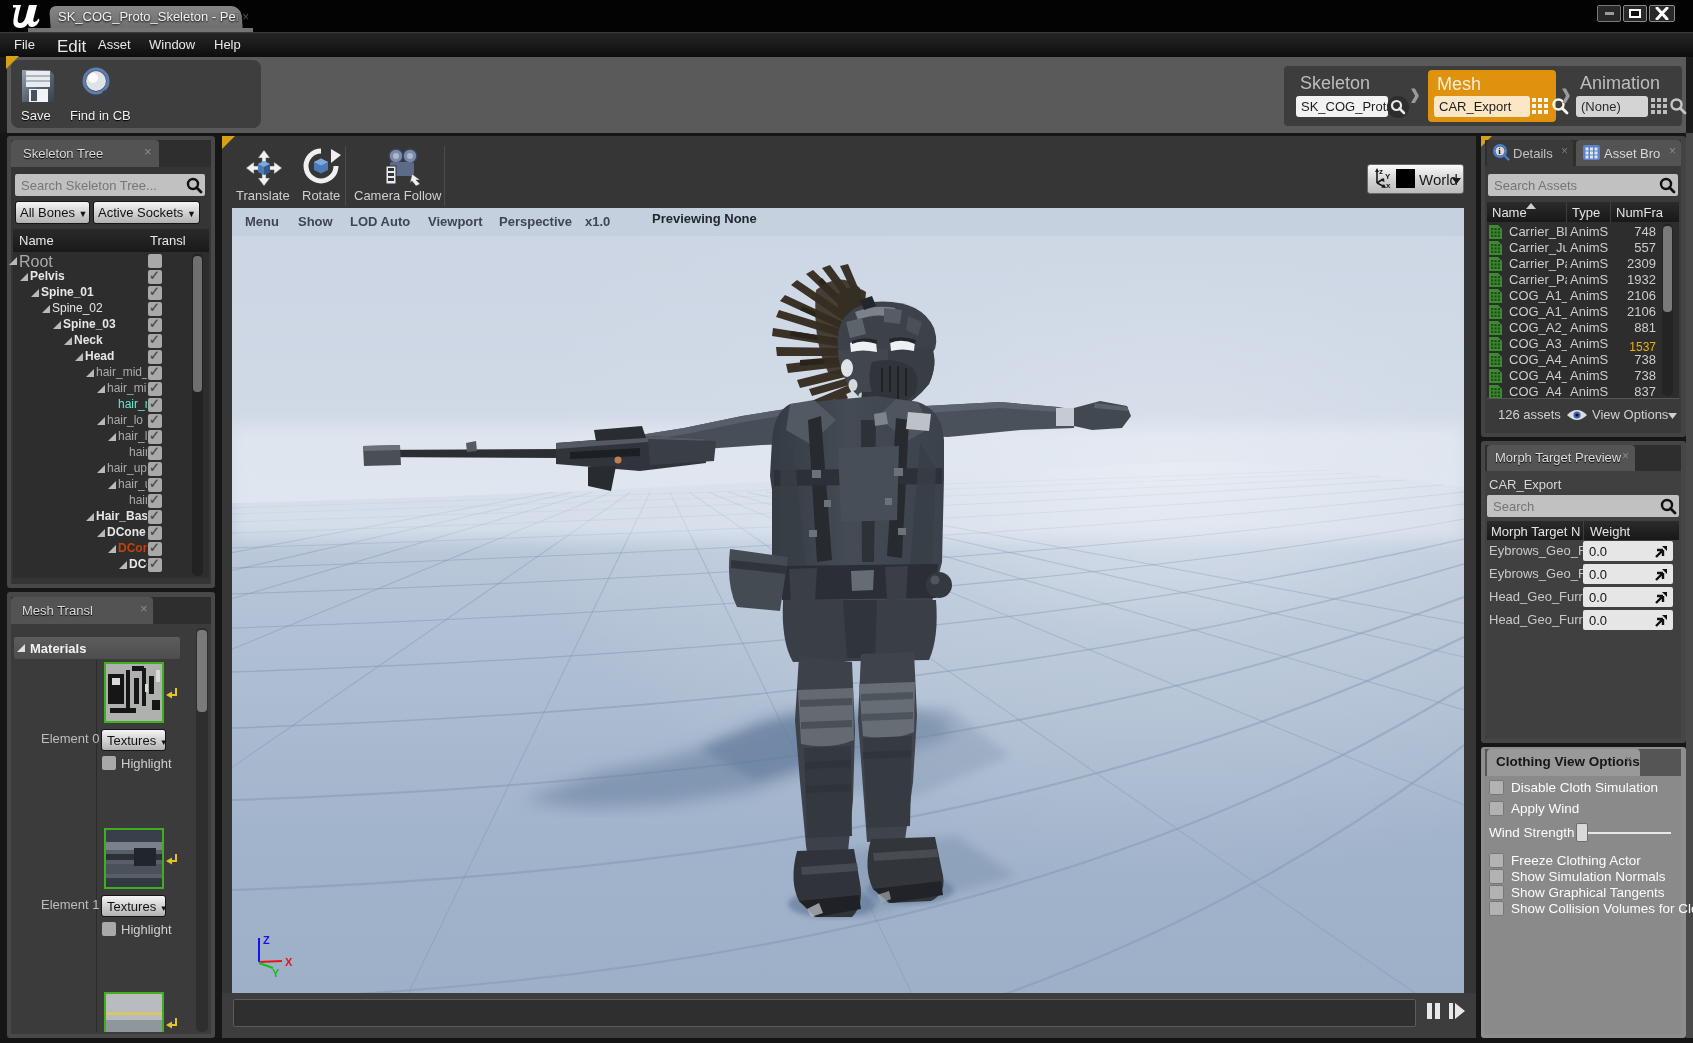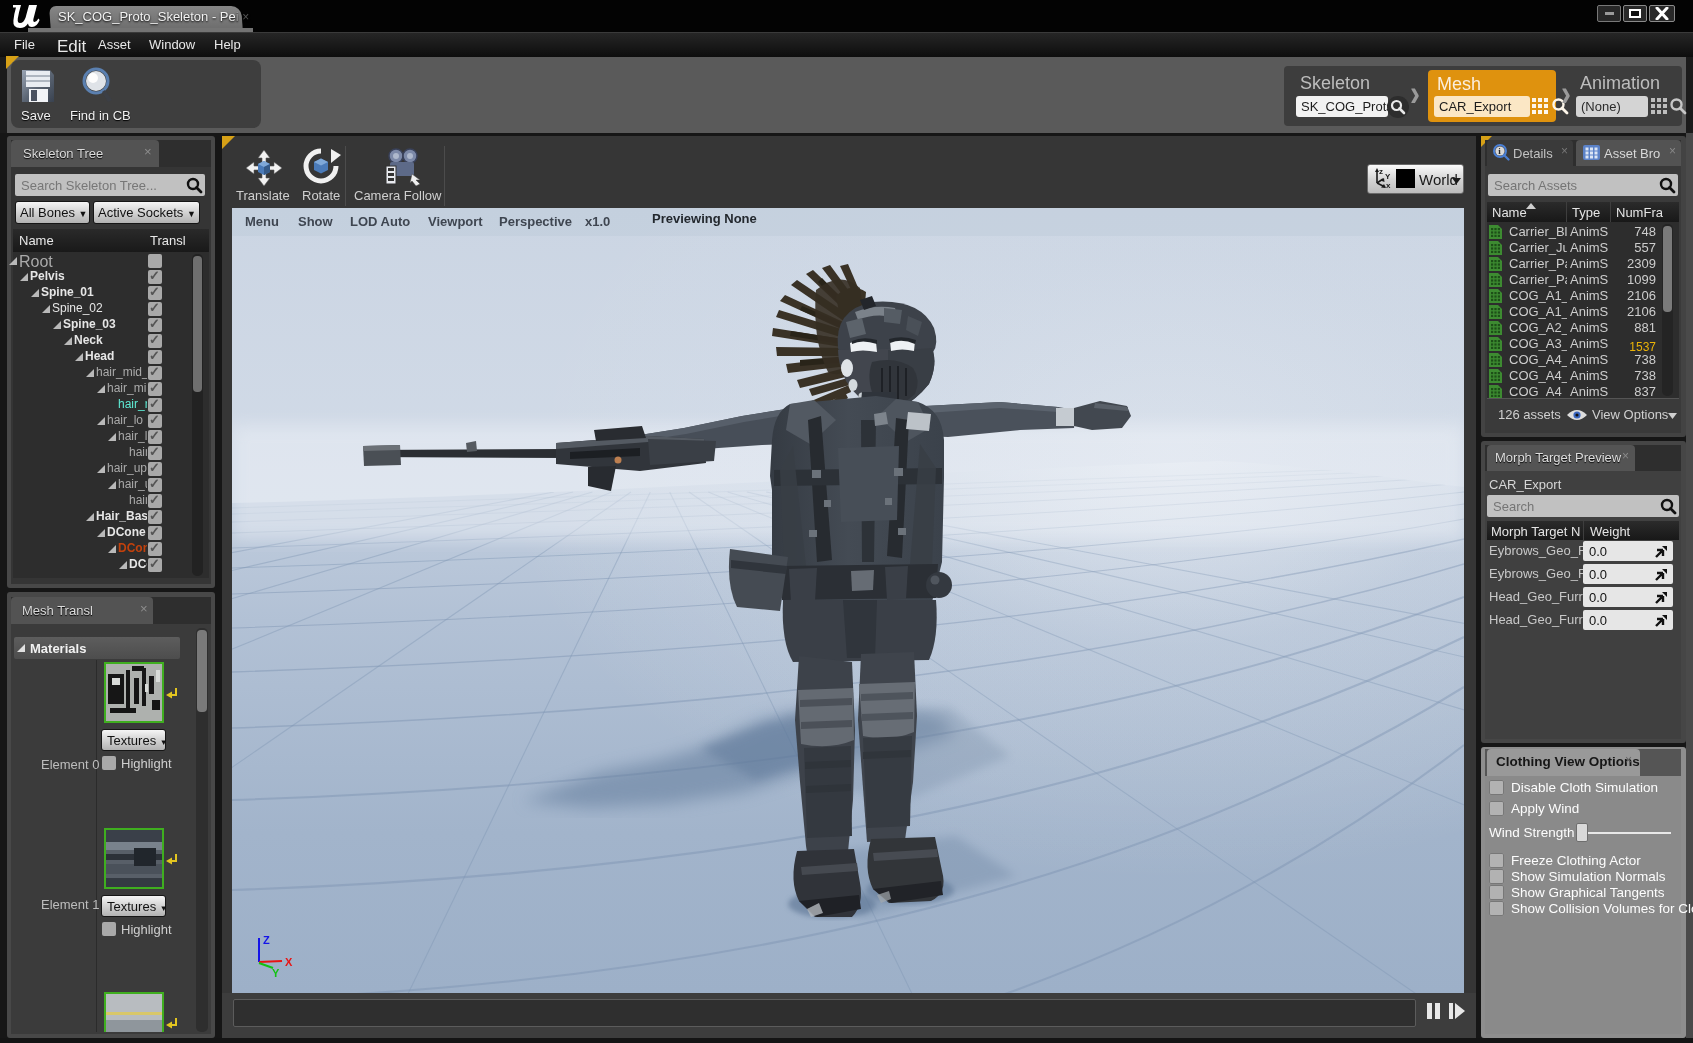--- a/index.html
+++ b/index.html
@@ -310,21 +310,21 @@
  <g fill="#d8dbd8">
       <rect x="8" y="16" width="8" height="7"></rect>
       <rect x="41" y="22" width="3" height="8"></rect>
       <rect x="52" y="8" width="4" height="12"></rect>
     </g>
 </svg>
 <svg class="abs" style="left:166px;top:686px" width="12" height="13" viewBox="0 0 12 13">
  <path d="M10 2 L10 9 L4 9" stroke="#e3c520" stroke-width="2" fill="none"></path>
     <path d="M6 5.5 L0 9 L6 12.5 Z" fill="#e3c520"></path>
 </svg>
-<div class="txt" style="left:41px;top:757px;font-size:13px;color:#bdbdbd">Element 0</div>
+<div class="txt" style="left:41px;top:731px;font-size:13px;color:#bdbdbd">Element 0</div>
 <div class="btnlite" style="left:101px;top:729px;width:65px;height:22px"></div>
 <div class="txt" style="left:107px;top:733px;font-size:13px;color:#111">Textures <span style="font-size:8px">▼</span></div>
 <div class="chk un" style="left:102px;top:756px"></div>
 <div class="txt" style="left:121px;top:756px;font-size:13px;color:#cfcfcf">Highlight</div>
 
 <svg class="abs" style="left:104px;top:828px" width="60" height="61" viewBox="0 0 60 61">
  <rect x="0" y="0" width="60" height="61" fill="#3fae1f"></rect>
  <rect x="2" y="2" width="56" height="57" fill="#585f68"></rect>
  <rect x="2" y="2" width="56" height="12" fill="#3a4049"></rect>
  <rect x="2" y="14" width="56" height="8" fill="#79828c"></rect>
@@ -767,21 +767,21 @@
       <rect x="8.8" y="6.4" width="2.2" height="2.2"></rect>
  <rect x="2" y="9.8" width="2.2" height="2.2"></rect>
       <rect x="5.4" y="9.8" width="2.2" height="2.2"></rect>
       <rect x="8.8" y="9.8" width="2.2" height="2.2"></rect>
     </g>
 </svg>
 <div class="abs" style="left:1509px;top:272px;width:58px;height:16px;overflow:hidden">
     <span style="position:absolute;left:0;top:0;font-size:13px;color:#cdcdcd">Carrier_Pa</span>
   </div>
 <div class="txt" style="left:1570px;top:272px;font-size:13px;color:#cdcdcd">AnimS</div>
-<div class="txt" style="left:1656px;top:272px;font-size:13px;color:#cdcdcd;transform:translateX(-100%)">1099</div>
+<div class="txt" style="left:1656px;top:272px;font-size:13px;color:#cdcdcd;transform:translateX(-100%)">1932</div>
 <svg class="abs" style="left:1489px;top:289px" width="13" height="14" viewBox="0 0 13 14">
  <path d="M0 0 L9 0 L13 4 L13 14 L0 14 Z" fill="#3d8b31"></path>
  <g fill="#1d4f18">
       <rect x="2" y="3" width="2.2" height="2.2"></rect>
       <rect x="5.4" y="3" width="2.2" height="2.2"></rect>
       <rect x="8.8" y="3" width="2.2" height="2.2"></rect>
  <rect x="2" y="6.4" width="2.2" height="2.2"></rect>
       <rect x="5.4" y="6.4" width="2.2" height="2.2"></rect>
       <rect x="8.8" y="6.4" width="2.2" height="2.2"></rect>
  <rect x="2" y="9.8" width="2.2" height="2.2"></rect>

